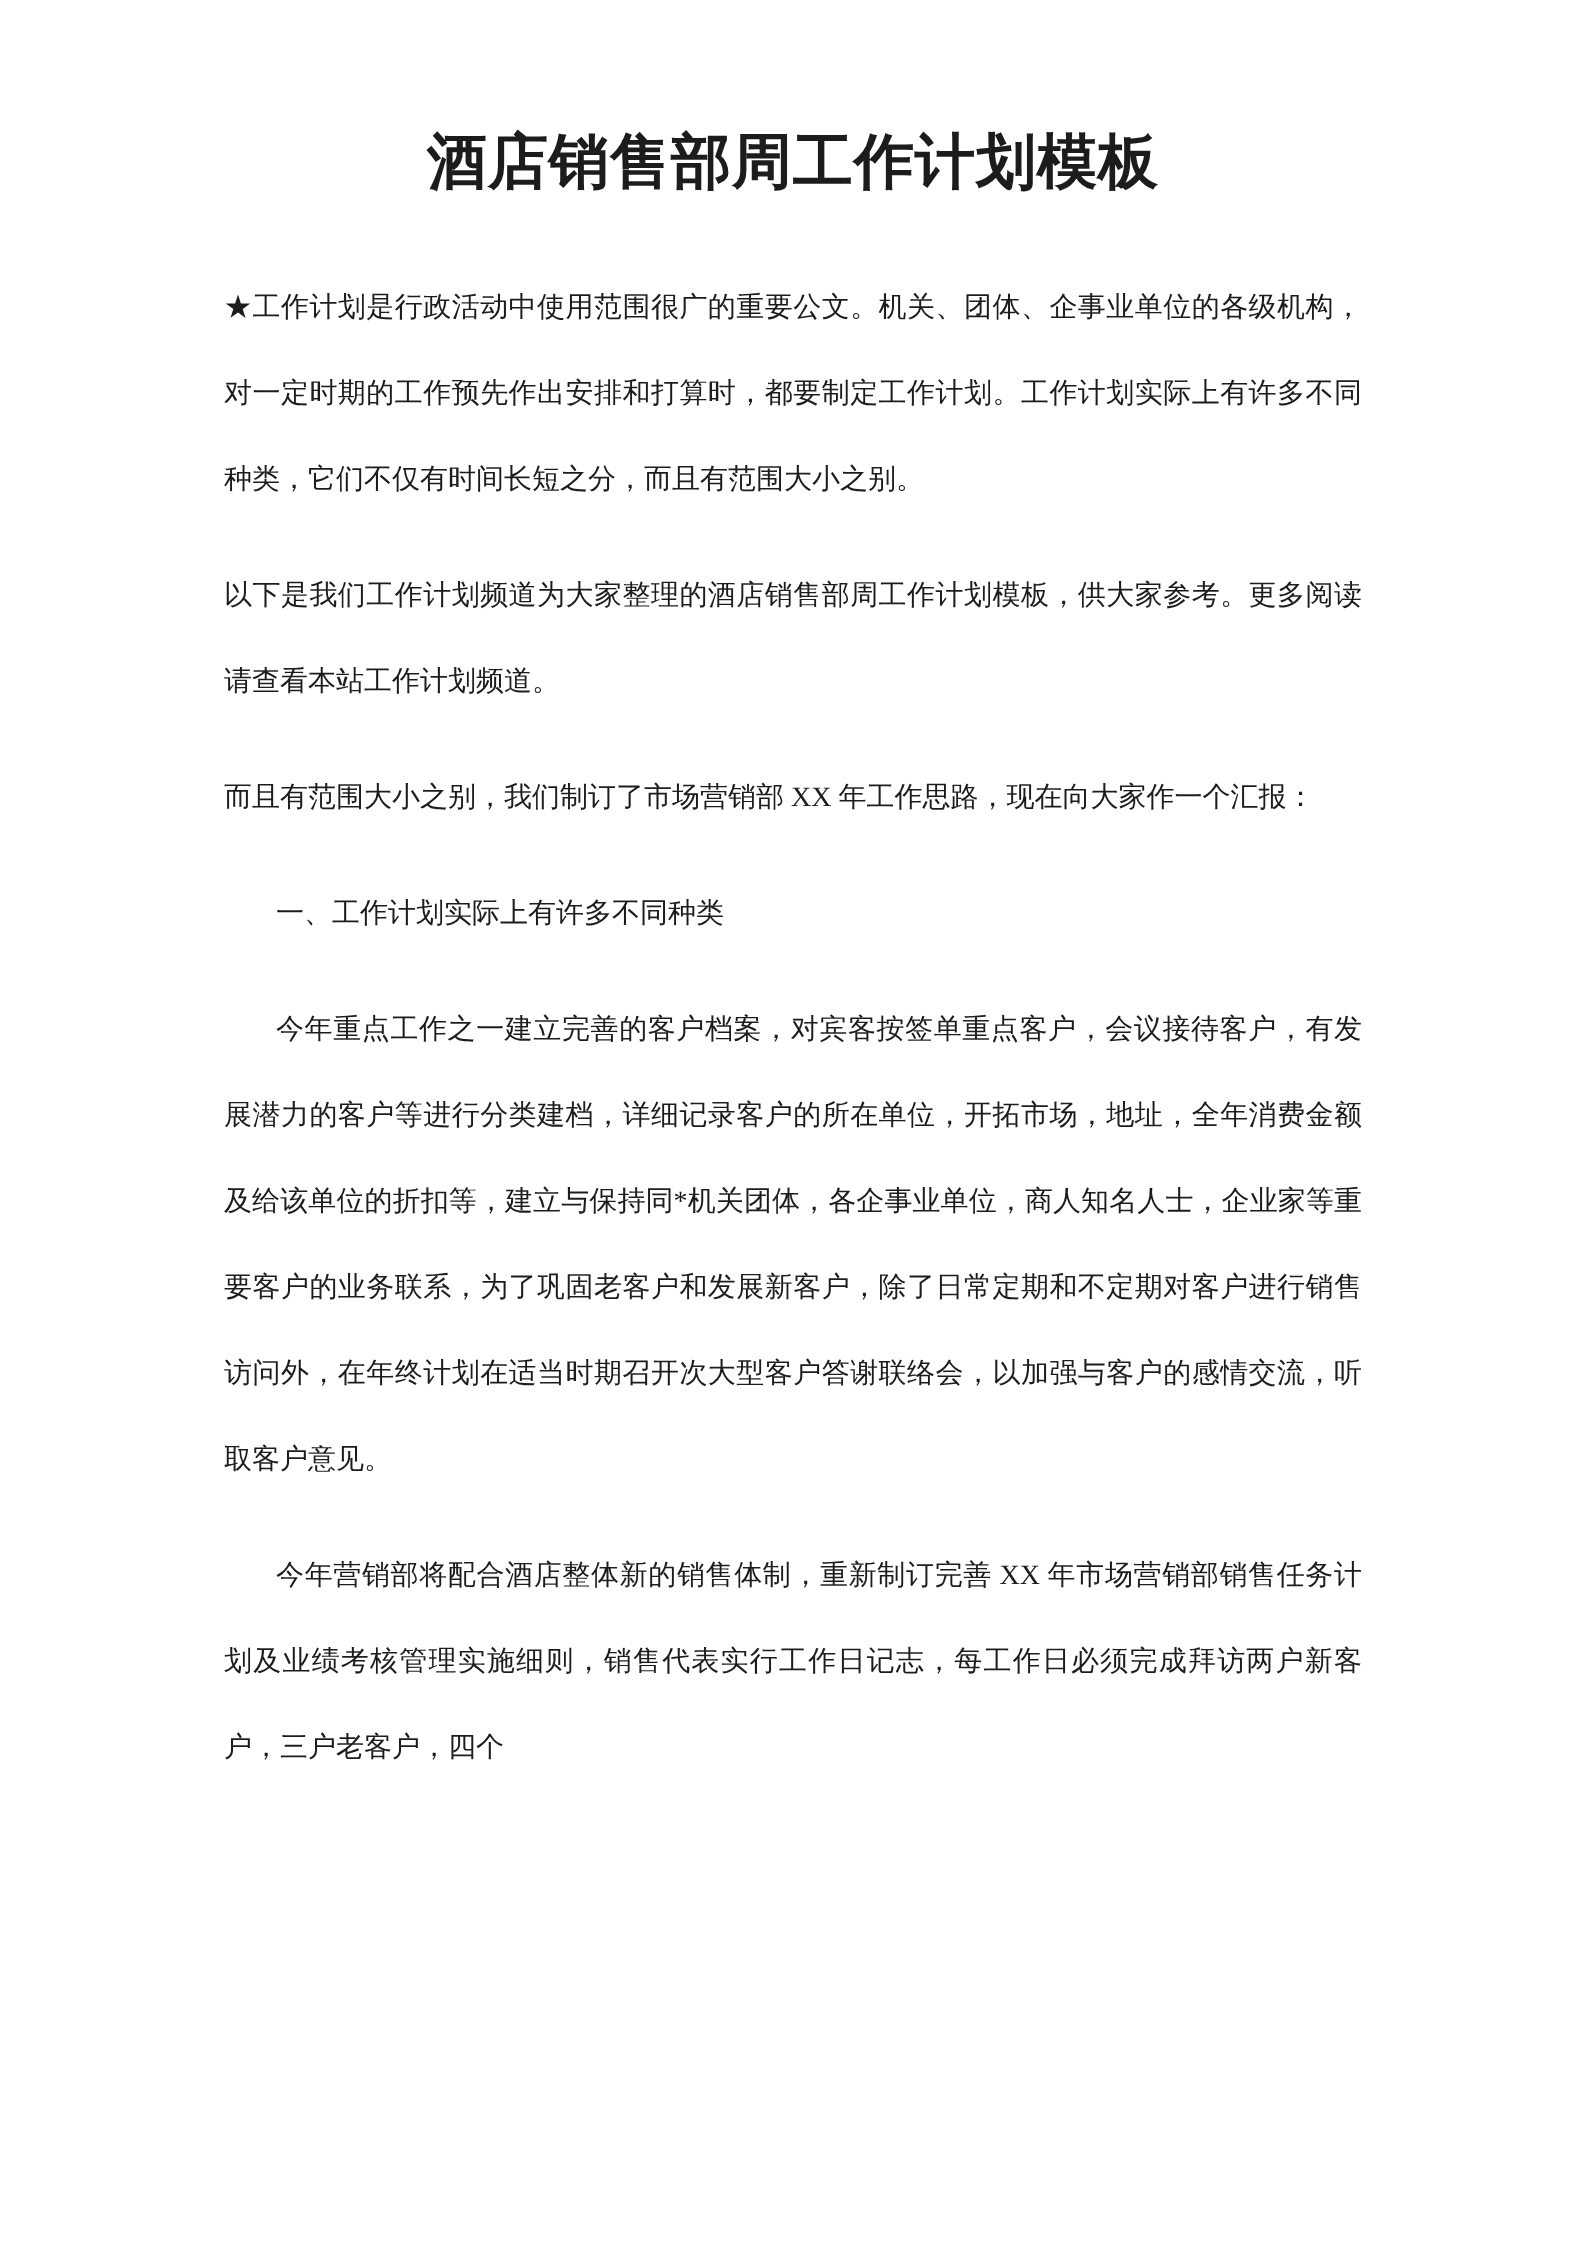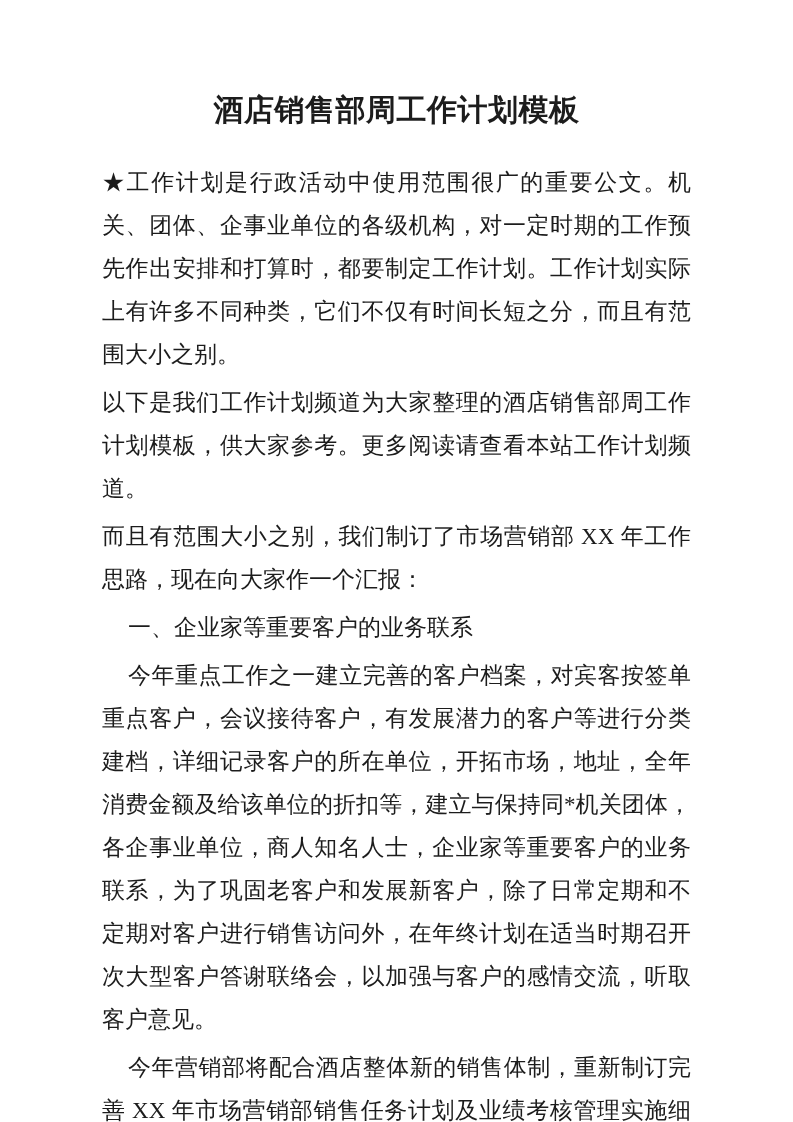--- a/index.html
+++ b/index.html
@@ -11,50 +11,50 @@
     width: 793px;
     height: 1122px;
     overflow: hidden;
     font-family: "Liberation Serif", "DejaVu Serif", serif;
     color: #1c1c1c;
   }
   .page {
     box-sizing: border-box;
     width: 793px;
     height: 854px;
-    padding: 60px 97px 0 97px;
+    padding: 32px 97px 0 97px;
     background: #ffffff;
   }
   .doc-title {
     font-size: 30px;
     font-weight: bold;
     text-align: center;
     line-height: 43px;
     margin: 28px 0 30px 0;
     letter-spacing: 0.5px;
   }
   .doc-body p {
-    font-size: 23px;
+    font-size: 14px;
     line-height: 43px;
-    margin: 5px;
+    margin: 15px;
     text-align: justify;
     text-align-last: left;
     word-break: break-all;
   }
   .doc-body p.indented {
     text-indent: 26px;
   }
 </style>
 </head>
 <body>
 
 <div class="page">
   <h1 class="doc-title">酒店销售部周工作计划模板</h1>
 
   <div class="doc-body">
     <p>★工作计划是行政活动中使用范围很广的重要公文。机关、团体、企事业单位的各级机构，对一定时期的工作预先作出安排和打算时，都要制定工作计划。工作计划实际上有许多不同种类，它们不仅有时间长短之分，而且有范围大小之别。</p>
     <p>以下是我们工作计划频道为大家整理的酒店销售部周工作计划模板，供大家参考。更多阅读请查看本站工作计划频道。</p>
     <p>而且有范围大小之别，我们制订了市场营销部 XX 年工作思路，现在向大家作一个汇报：</p>
-    <p class="indented">一、企业家等重要客户的业务联系</p>
+    <p class="indented">一、工作计划实际上有许多不同种类</p>
     <p class="indented">今年重点工作之一建立完善的客户档案，对宾客按签单重点客户，会议接待客户，有发展潜力的客户等进行分类建档，详细记录客户的所在单位，开拓市场，地址，全年消费金额及给该单位的折扣等，建立与保持同*机关团体，各企事业单位，商人知名人士，企业家等重要客户的业务联系，为了巩固老客户和发展新客户，除了日常定期和不定期对客户进行销售访问外，在年终计划在适当时期召开次大型客户答谢联络会，以加强与客户的感情交流，听取客户意见。</p>
     <p class="indented">今年营销部将配合酒店整体新的销售体制，重新制订完善 XX 年市场营销部销售任务计划及业绩考核管理实施细则，销售代表实行工作日记志，每工作日必须完成拜访两户新客户，三户老客户，四个</p>
   </div>
 </div>
 
 </body></html>

